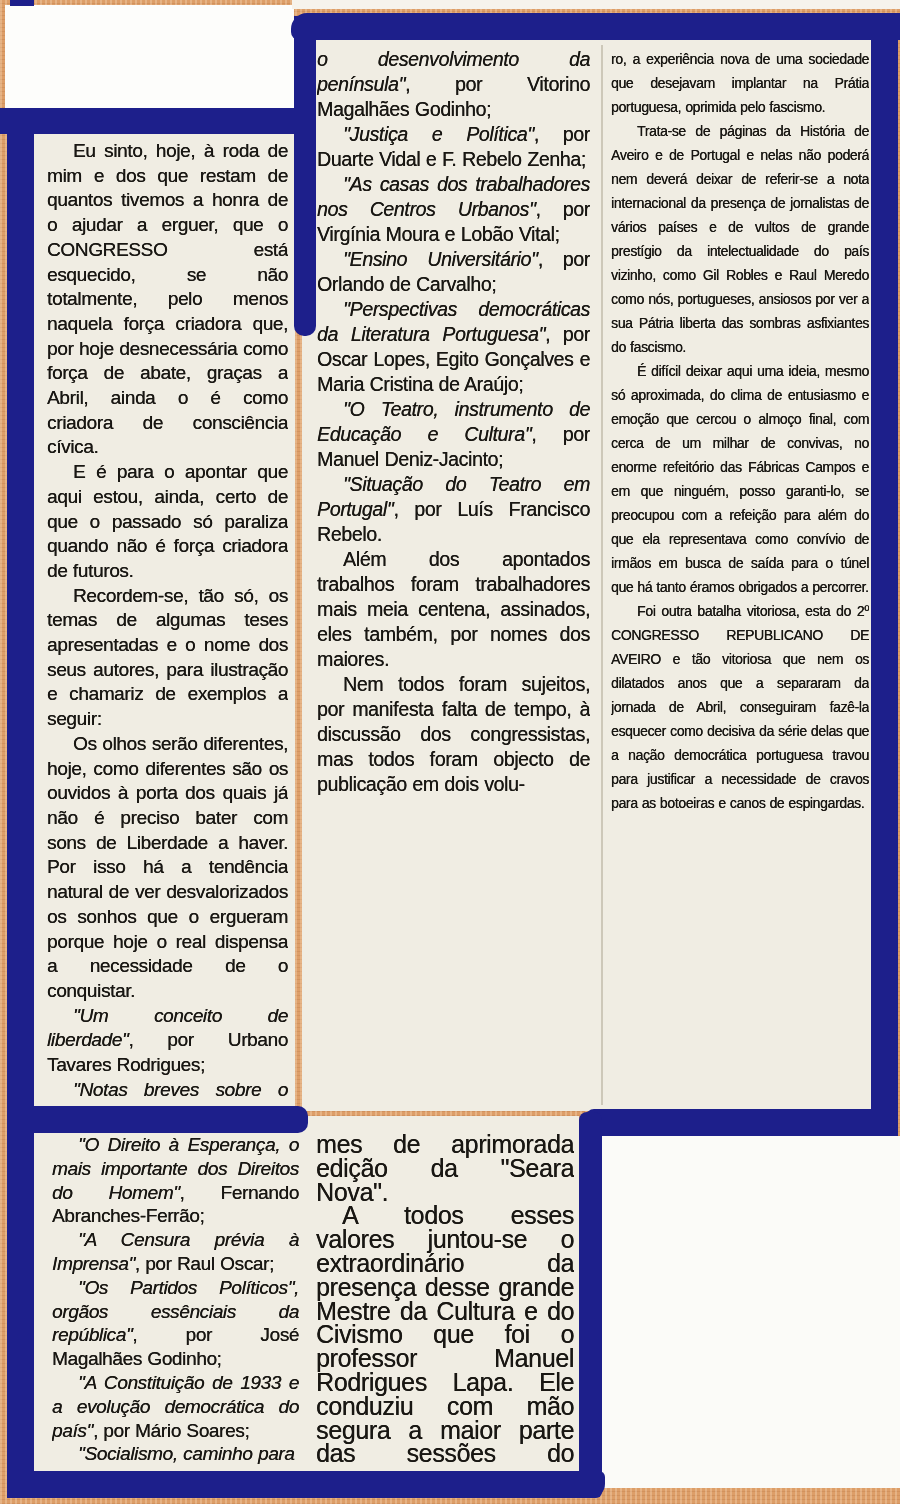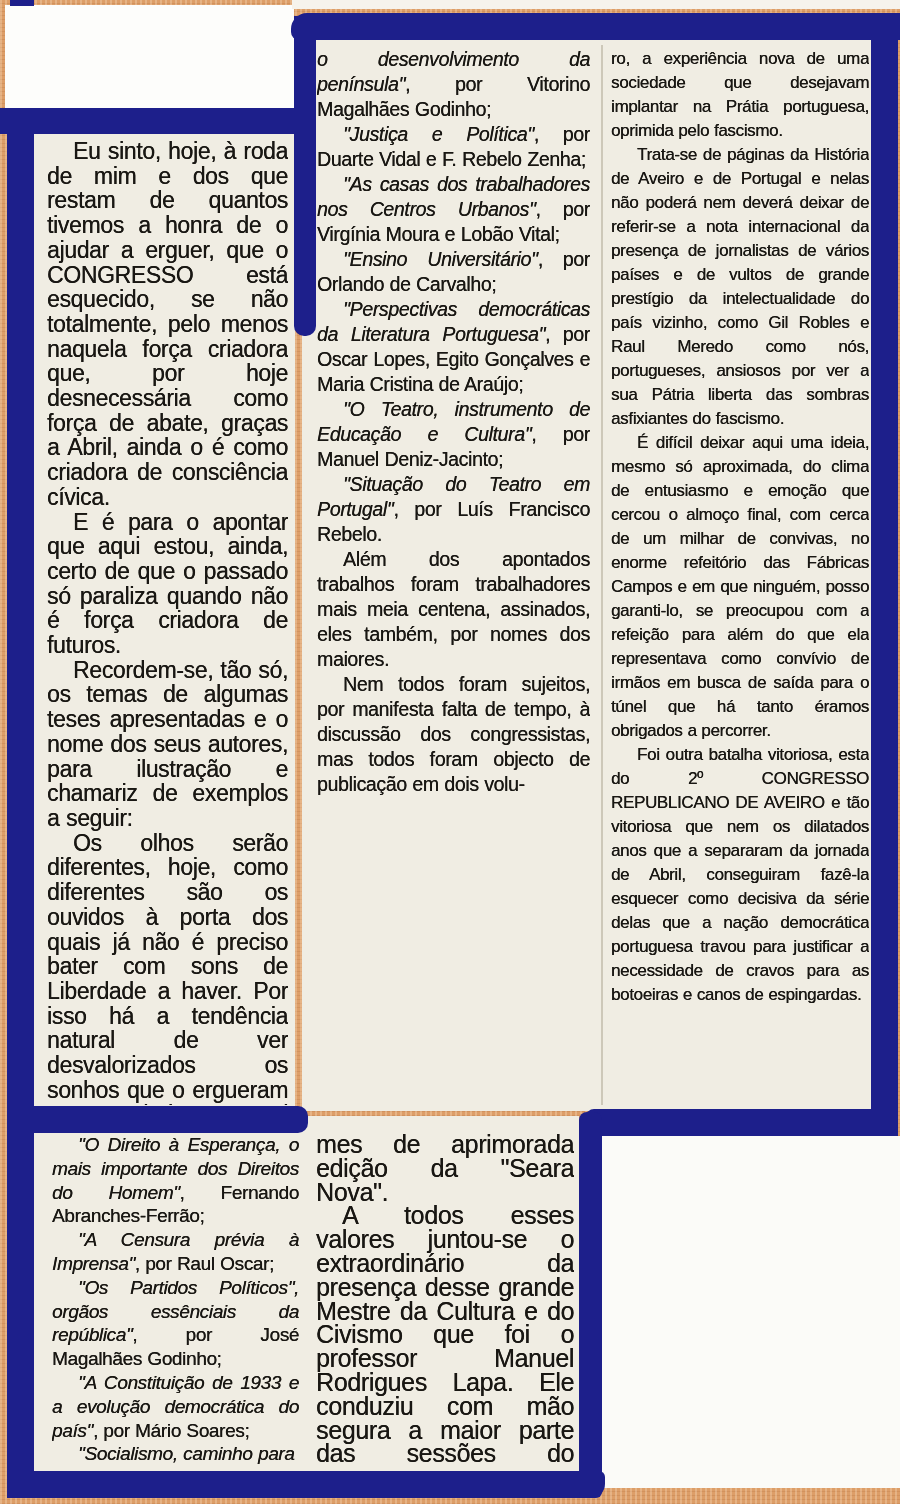--- a/index.html
+++ b/index.html
@@ -35,23 +35,23 @@
   .s-bot-left{left:7px;top:1106px;width:27px;height:392px;}
   .s-bot-bottom{left:7px;top:1471px;width:598px;height:27px;border-radius:0 6px 14px 12px;}
   .s-bot-right{left:579px;top:1112px;width:23px;height:386px;border-radius:8px 8px 6px 6px;}
   .s-top-tick{left:10px;top:0;width:24px;height:6px;}
 
   .txt{
     position:absolute;overflow:hidden;color:#191713;text-align:justify;
     letter-spacing:-0.35px;word-spacing:0.5px;
     text-shadow:0.25px 0 0 currentColor;
   }
-  .col1{left:47px;top:139px;width:241px;height:966px;font-size:23px;line-height:24.7px;}
+  .col1{left:47px;top:139px;width:241px;height:966px;font-size:19px;line-height:24.7px;}
   .col2{left:317px;top:47px;width:273px;height:1058px;font-size:19.5px;line-height:25px;}
-  .col3{left:611px;top:47px;width:258px;height:1060px;font-size:17px;line-height:24px;}
+  .col3{left:611px;top:47px;width:258px;height:1060px;font-size:14px;line-height:24px;}
   .colb1{left:52px;top:1133px;width:247px;height:334px;font-size:19px;line-height:23.8px;}
   .colb2{left:316px;top:1133px;width:258px;height:334px;font-size:25px;line-height:23.8px;}
 
   .para{margin:0;}
   .ind{text-indent:26px;}
   .it{font-style:italic;}
 </style>
 </head>
 <body>
 

